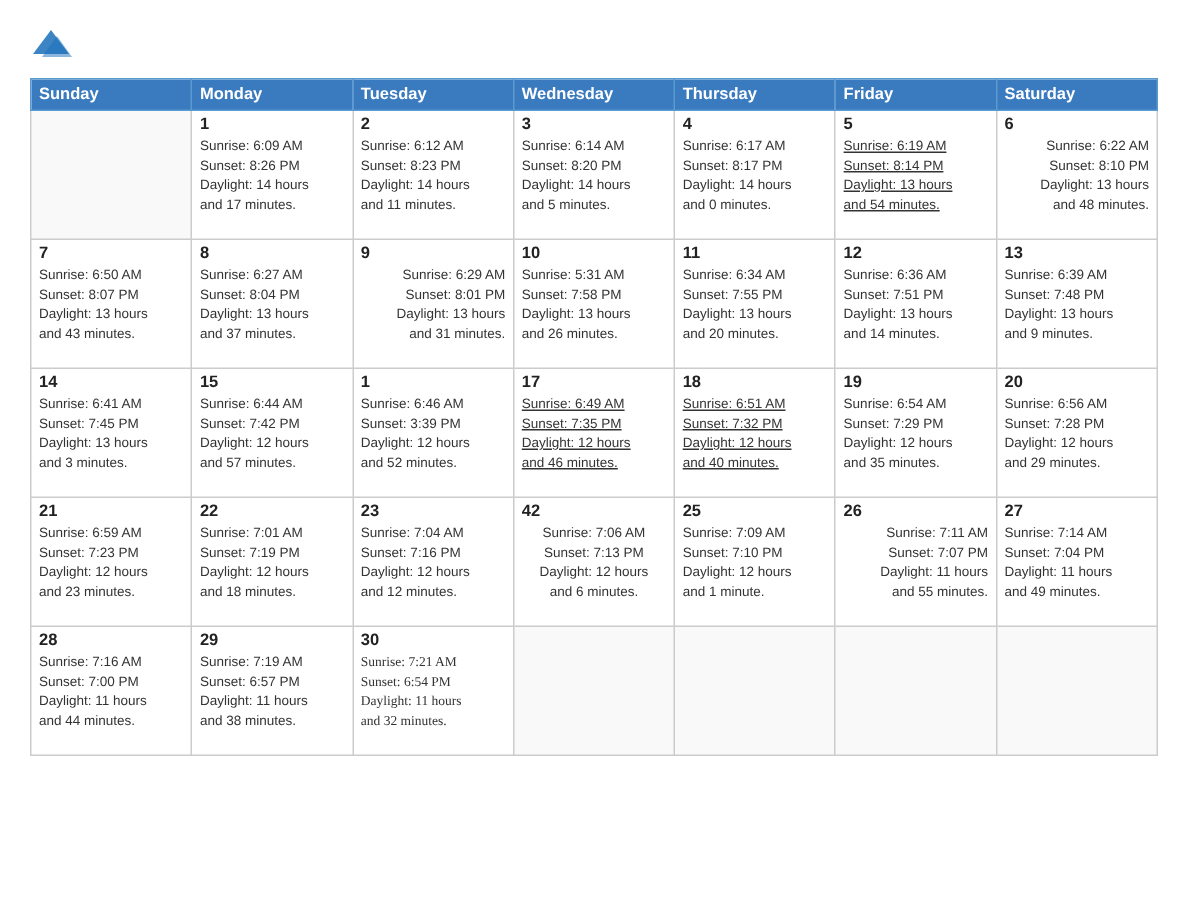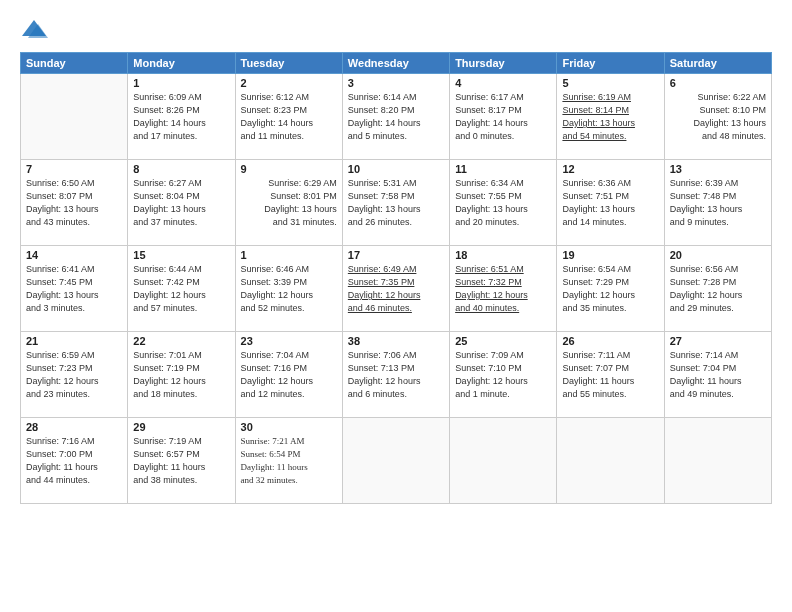--- a/index.html
+++ b/index.html
@@ -287,36 +287,36 @@
 and 18 minutes.</div>
           </td>
           <td>
             <span class="day-num">23</span>
             <div class="cell-text" style="white-space: pre-line;">Sunrise: 7:04 AM
 Sunset: 7:16 PM
 Daylight: 12 hours
 and 12 minutes.</div>
           </td>
           <td>
-            <span class="day-num">38</span>
-            <div class="cell-text" style="white-space: pre-line;">Sunrise: 7:06 AM
+            <span class="day-num">42</span>
+            <div class="cell-text" style="white-space: pre-line; text-align: center;">Sunrise: 7:06 AM
 Sunset: 7:13 PM
 Daylight: 12 hours
 and 6 minutes.</div>
           </td>
           <td>
             <span class="day-num">25</span>
             <div class="cell-text" style="white-space: pre-line;">Sunrise: 7:09 AM
 Sunset: 7:10 PM
 Daylight: 12 hours
 and 1 minute.</div>
           </td>
           <td>
             <span class="day-num">26</span>
-            <div class="cell-text" style="white-space: pre-line;">Sunrise: 7:11 AM
+            <div class="cell-text" style="white-space: pre-line; text-align: right;">Sunrise: 7:11 AM
 Sunset: 7:07 PM
 Daylight: 11 hours
 and 55 minutes.</div>
           </td>
           <td>
             <span class="day-num">27</span>
             <div class="cell-text" style="white-space: pre-line;">Sunrise: 7:14 AM
 Sunset: 7:04 PM
 Daylight: 11 hours
 and 49 minutes.</div>

